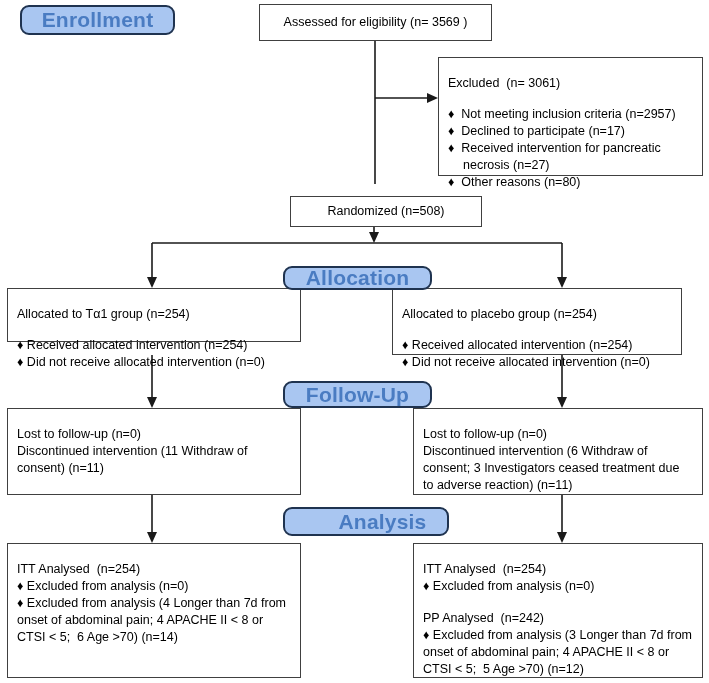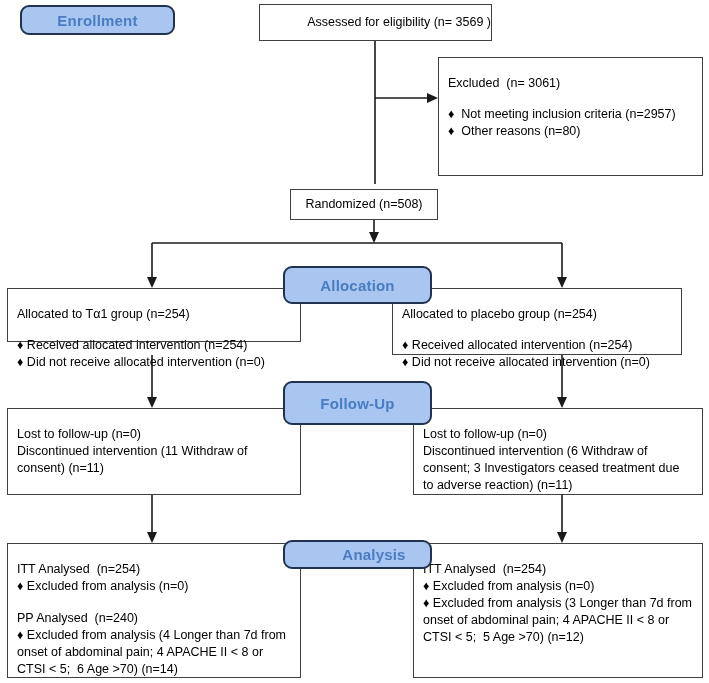--- a/index.html
+++ b/index.html
@@ -26,21 +26,21 @@
   .line{white-space:pre-wrap;}
   .hang{padding-left:15px;text-indent:-15px;}
   .bullets{margin-top:14px;}
   .gap{margin-top:15px;}
   .badge{
     position:absolute;
     background:var(--badge-fill);
     border:2px solid var(--badge-border);
     border-radius:9px;
     color:var(--badge-text);
-    font-size:15px;
+    font-size:21px;
     font-weight:bold;
     letter-spacing:.2px;
     display:flex;align-items:center;justify-content:center;
     box-sizing:border-box;
     z-index:3;
   }
 </style>
 </head>
 <body>
 
@@ -65,37 +65,39 @@
       <polygon points="152,288 147,277 157,277"></polygon>
       <polygon points="562,288 557,277 567,277"></polygon>
       <polygon points="152,408 147,397 157,397"></polygon>
       <polygon points="562,408 557,397 567,397"></polygon>
       <polygon points="152,543 147,532 157,532"></polygon>
       <polygon points="562,543 557,532 567,532"></polygon>
     </g>
   </svg>
 
   <div class="badge" style="left:20px;top:5px;width:155px;height:30px;">Enrollment</div>
-  <div class="badge" style="left:283px;top:266px;width:149px;height:38px;">Allocation</div>
-  <div class="badge" style="left:283px;top:381px;width:149px;height:44px;">Follow-Up</div>
-  <div class="badge" style="left:283px;top:540px;width:149px;height:29px;padding-left:33px;">Analysis</div>
+  <div class="badge" style="left:283px;top:266px;width:149px;height:24px;">Allocation</div>
+  <div class="badge" style="left:283px;top:381px;width:149px;height:27px;">Follow-Up</div>
+  <div class="badge" style="left:283px;top:507px;width:166px;height:29px;padding-left:33px;">Analysis</div>
 
-  <div class="box center" style="left:259px;top:4px;width:233px;height:37px;justify-content:flex-end;">
+  <div class="box center" style="left:259px;top:4px;width:233px;height:37px;">
     <span class="line">Assessed for eligibility (n= 3569 )</span>
   </div>
 
   <div class="box pad" style="left:438px;top:57px;width:265px;height:119px;">
     <div class="line">Excluded  (n= 3061)</div>
     <div class="bullets">
       <div class="line hang">♦  Not meeting inclusion criteria (n=2957)</div>
+      <div class="line hang">♦  Declined to participate (n=17)</div>
+      <div class="line hang">♦  Received intervention for pancreatic necrosis (n=27)</div>
       <div class="line hang">♦  Other reasons (n=80)</div>
     </div>
   </div>
 
-  <div class="box center" style="left:290px;top:189px;width:148px;height:31px;">
+  <div class="box center" style="left:290px;top:196px;width:192px;height:31px;">
     <span class="line">Randomized (n=508)</span>
   </div>
 
   <div class="box pad" style="left:7px;top:288px;width:294px;height:54px;">
     <div class="line">Allocated to Tα1 group (n=254)</div>
     <div class="bullets">
       <div class="line hang">♦ Received allocated intervention (n=254)</div>
       <div class="line hang">♦ Did not receive allocated intervention (n=0)</div>
     </div>
   </div>
@@ -114,23 +116,23 @@
   </div>
 
   <div class="box pad" style="left:413px;top:408px;width:290px;height:87px;">
     <div class="line">Lost to follow-up (n=0)</div>
     <div class="line">Discontinued intervention (6 Withdraw of consent; 3 Investigators ceased treatment due to adverse reaction) (n=11)</div>
   </div>
 
   <div class="box pad" style="left:7px;top:543px;width:294px;height:135px;">
     <div class="line">ITT Analysed  (n=254)</div>
     <div class="line">♦ Excluded from analysis (n=0)</div>
-    <div class="line gap">PP Analysed  (n=240)</div>
     <div class="line">♦ Excluded from analysis (4 Longer than 7d from onset of abdominal pain; 4 APACHE II &lt; 8 or CTSI &lt; 5;  6 Age &gt;70) (n=14)</div>
   </div>
 
   <div class="box pad" style="left:413px;top:543px;width:290px;height:135px;">
     <div class="line">ITT Analysed  (n=254)</div>
     <div class="line">♦ Excluded from analysis (n=0)</div>
+    <div class="line gap">PP Analysed  (n=242)</div>
     <div class="line">♦ Excluded from analysis (3 Longer than 7d from onset of abdominal pain; 4 APACHE II &lt; 8 or CTSI &lt; 5;  5 Age &gt;70) (n=12)</div>
   </div>
 
 </div>
 
 </body></html>

